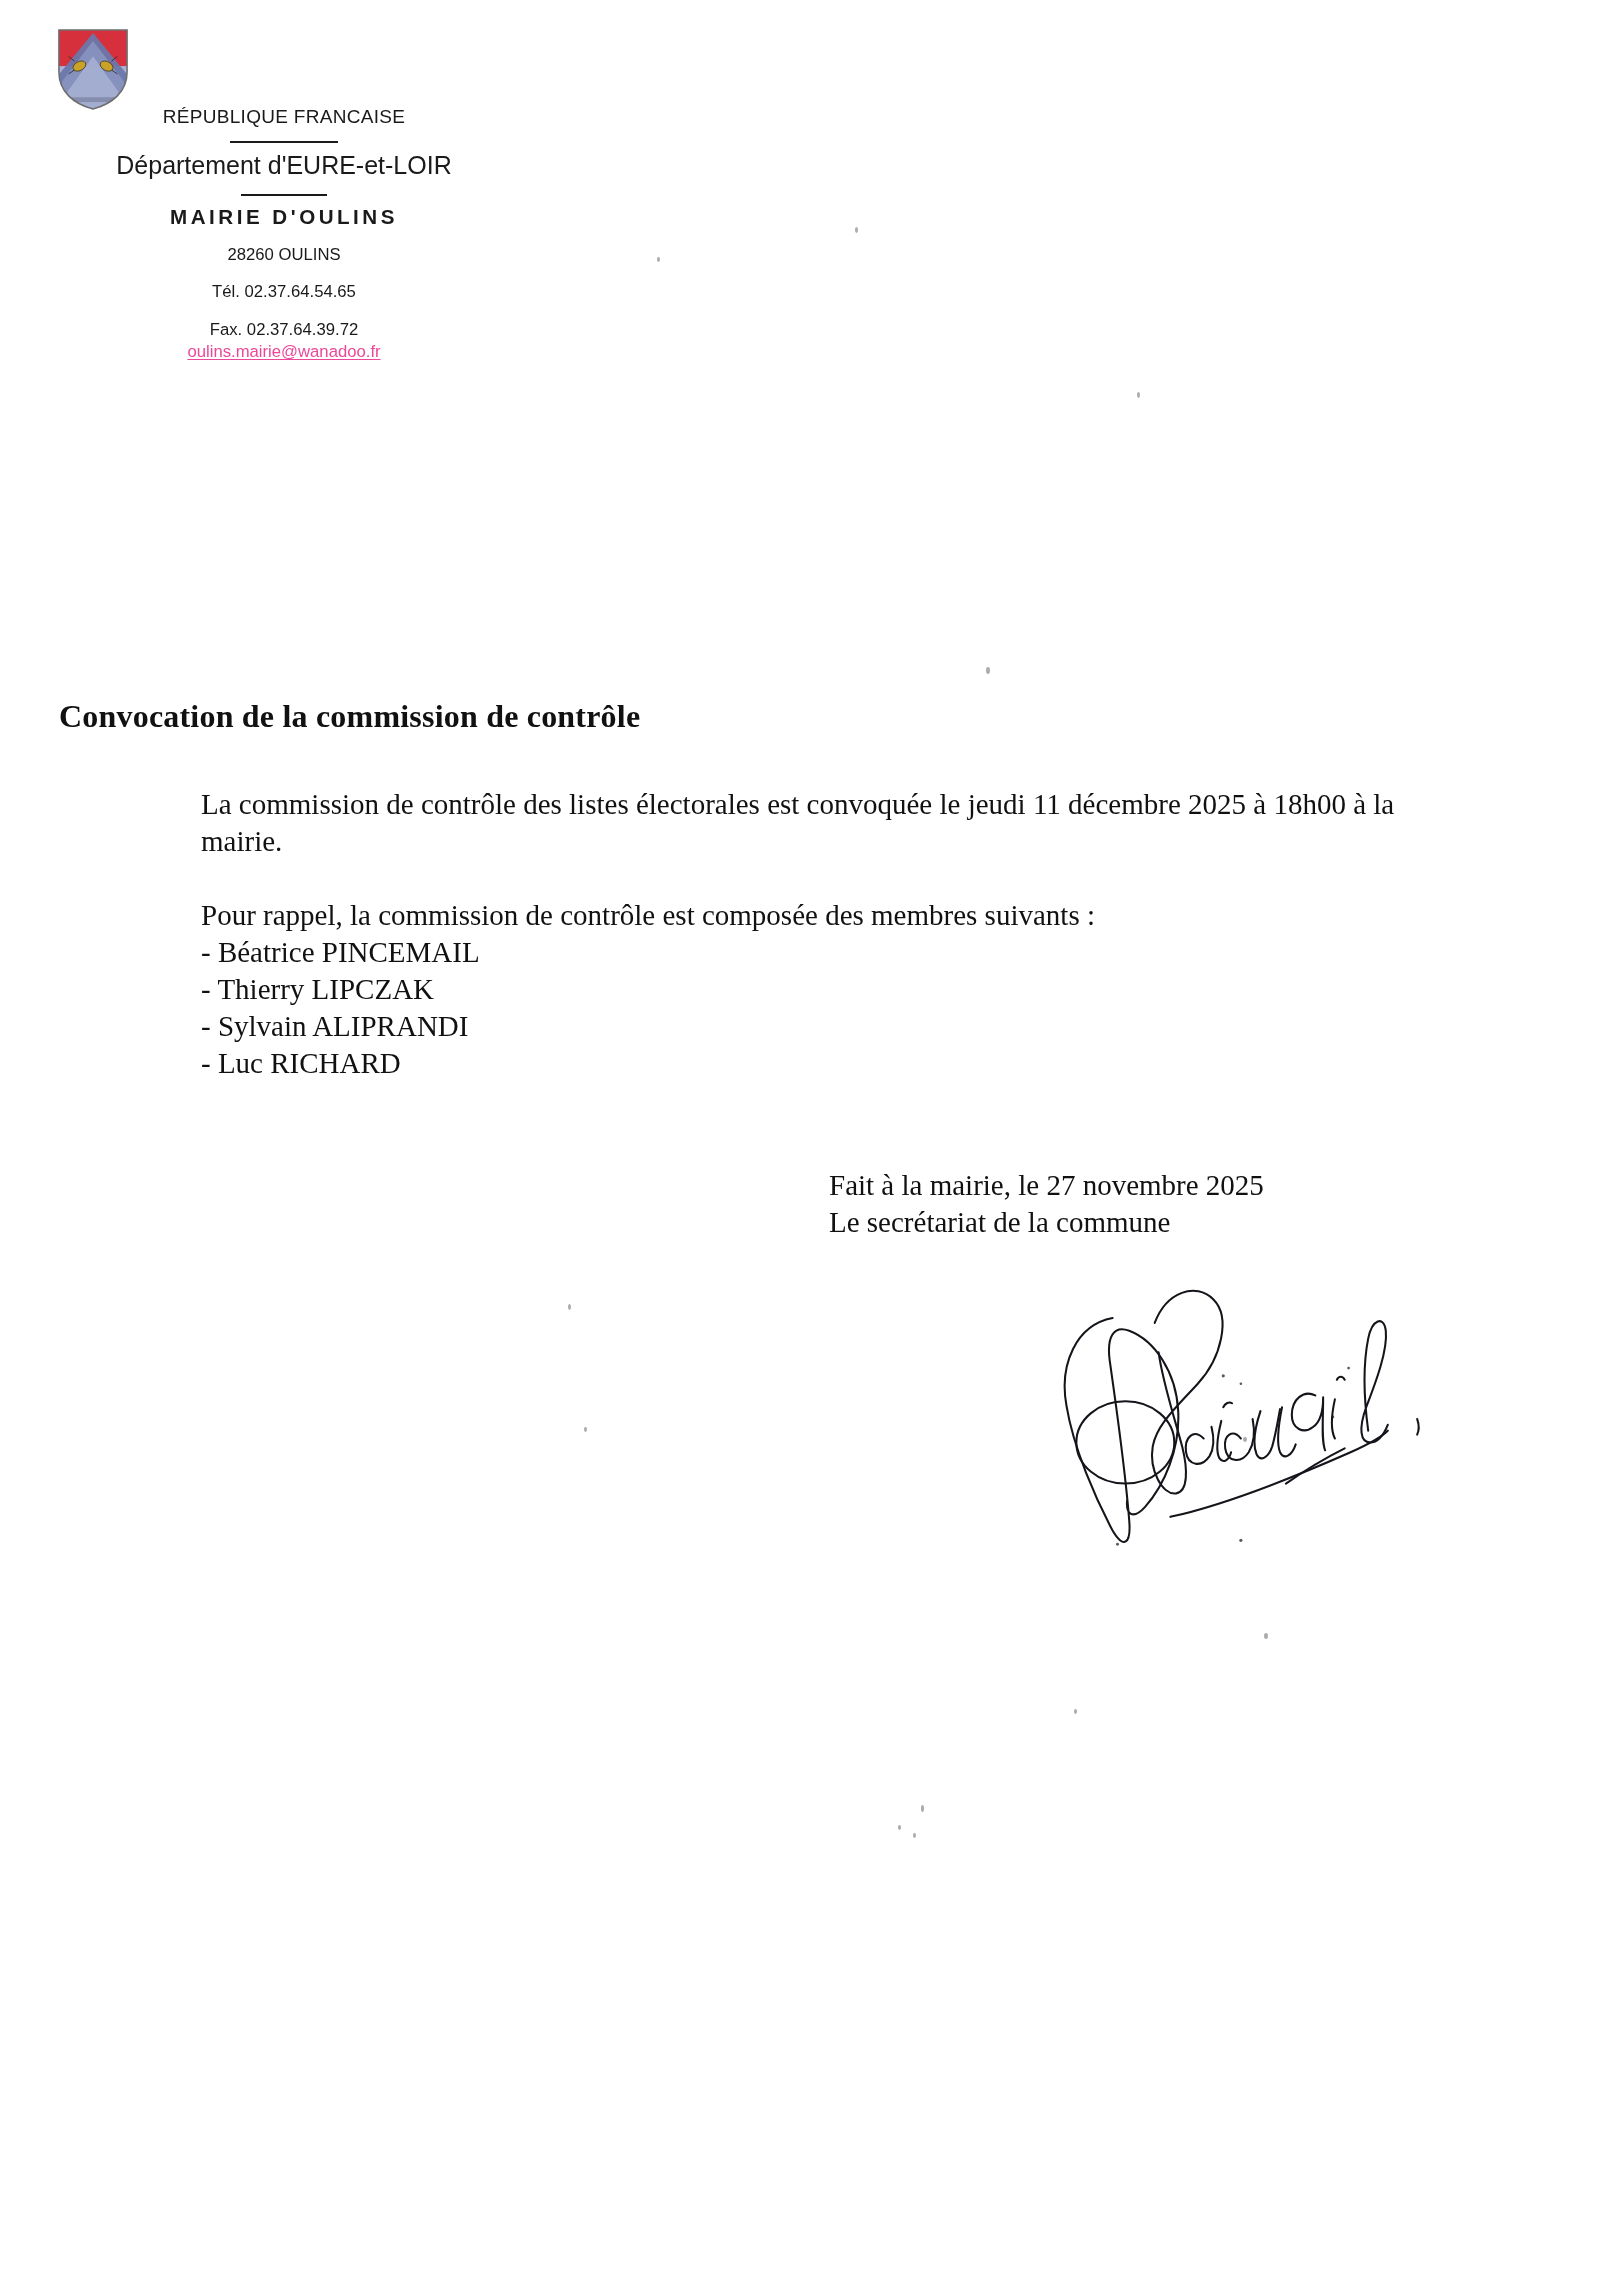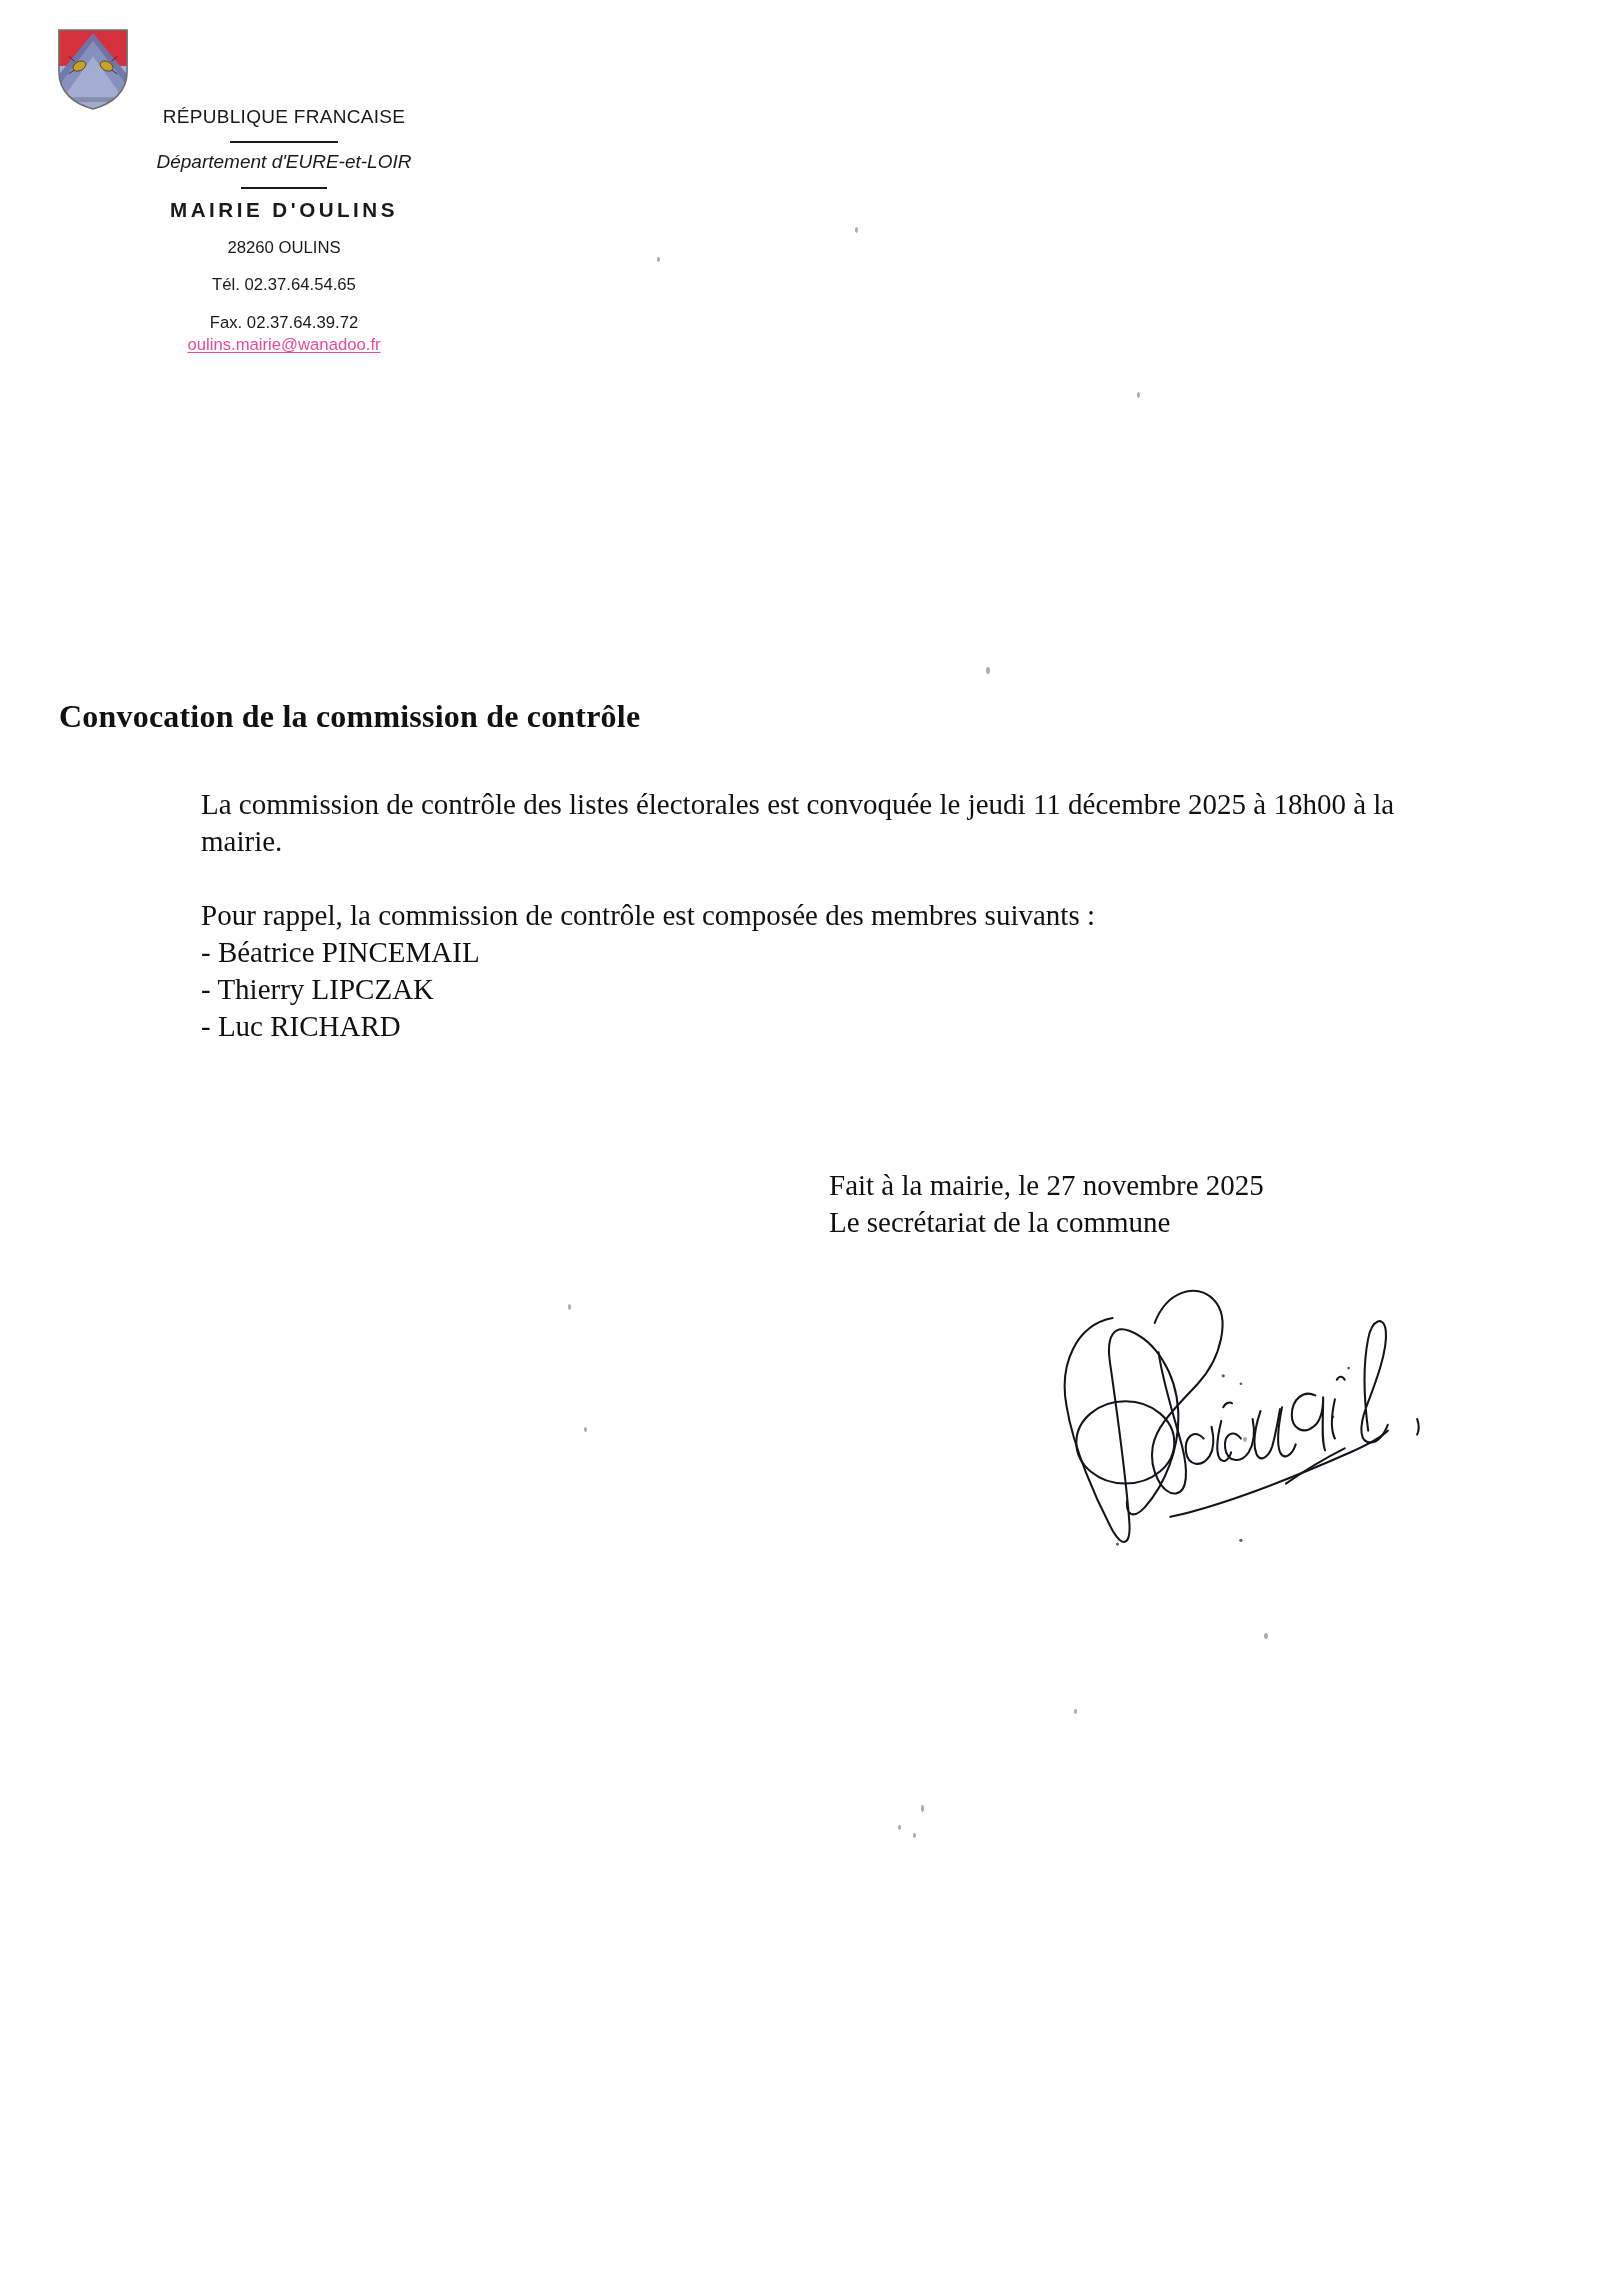--- a/index.html
+++ b/index.html
@@ -47,23 +47,22 @@
     letter-spacing: 0.3px;
     white-space: nowrap;
   }
   .lh-rule {
     width: 108px;
     height: 2px;
     background: #1a1a1a;
     margin: 12.7px auto 8.8px auto;
   }
   .lh-departement {
-    font-size: 19px;
-    white-space: nowrap;
-    font-style: italic;
+    font-size: 25px;
+    white-space: nowrap;
   }
   .lh-rule2 {
     width: 86px;
     height: 2px;
     background: #1a1a1a;
     margin: 13.7px auto 8.8px auto;
   }
   .lh-mairie {
     font-size: 20.6px;
     font-weight: bold;
@@ -204,20 +203,21 @@
 
   <div class="doc-title">Convocation de la commission de contrôle</div>
 
   <div class="body-block">
     <p class="para">La commission de contrôle des listes électorales est convoquée le jeudi 11 décembre 2025 à 18h00 à la mairie.</p>
     <div class="spacer"></div>
     <p class="para">Pour rappel, la commission de contrôle est composée des membres suivants :</p>
     <ul class="member-list">
       <li>- Béatrice PINCEMAIL</li>
       <li>- Thierry LIPCZAK</li>
+      <li>- Sylvain ALIPRANDI</li>
       <li>- Luc RICHARD</li>
     </ul>
   </div>
 
   <div class="closing">
     <div>Fait à la mairie, le 27 novembre 2025</div>
     <div>Le secrétariat de la commune</div>
   </div>
 
   <div class="signature">

